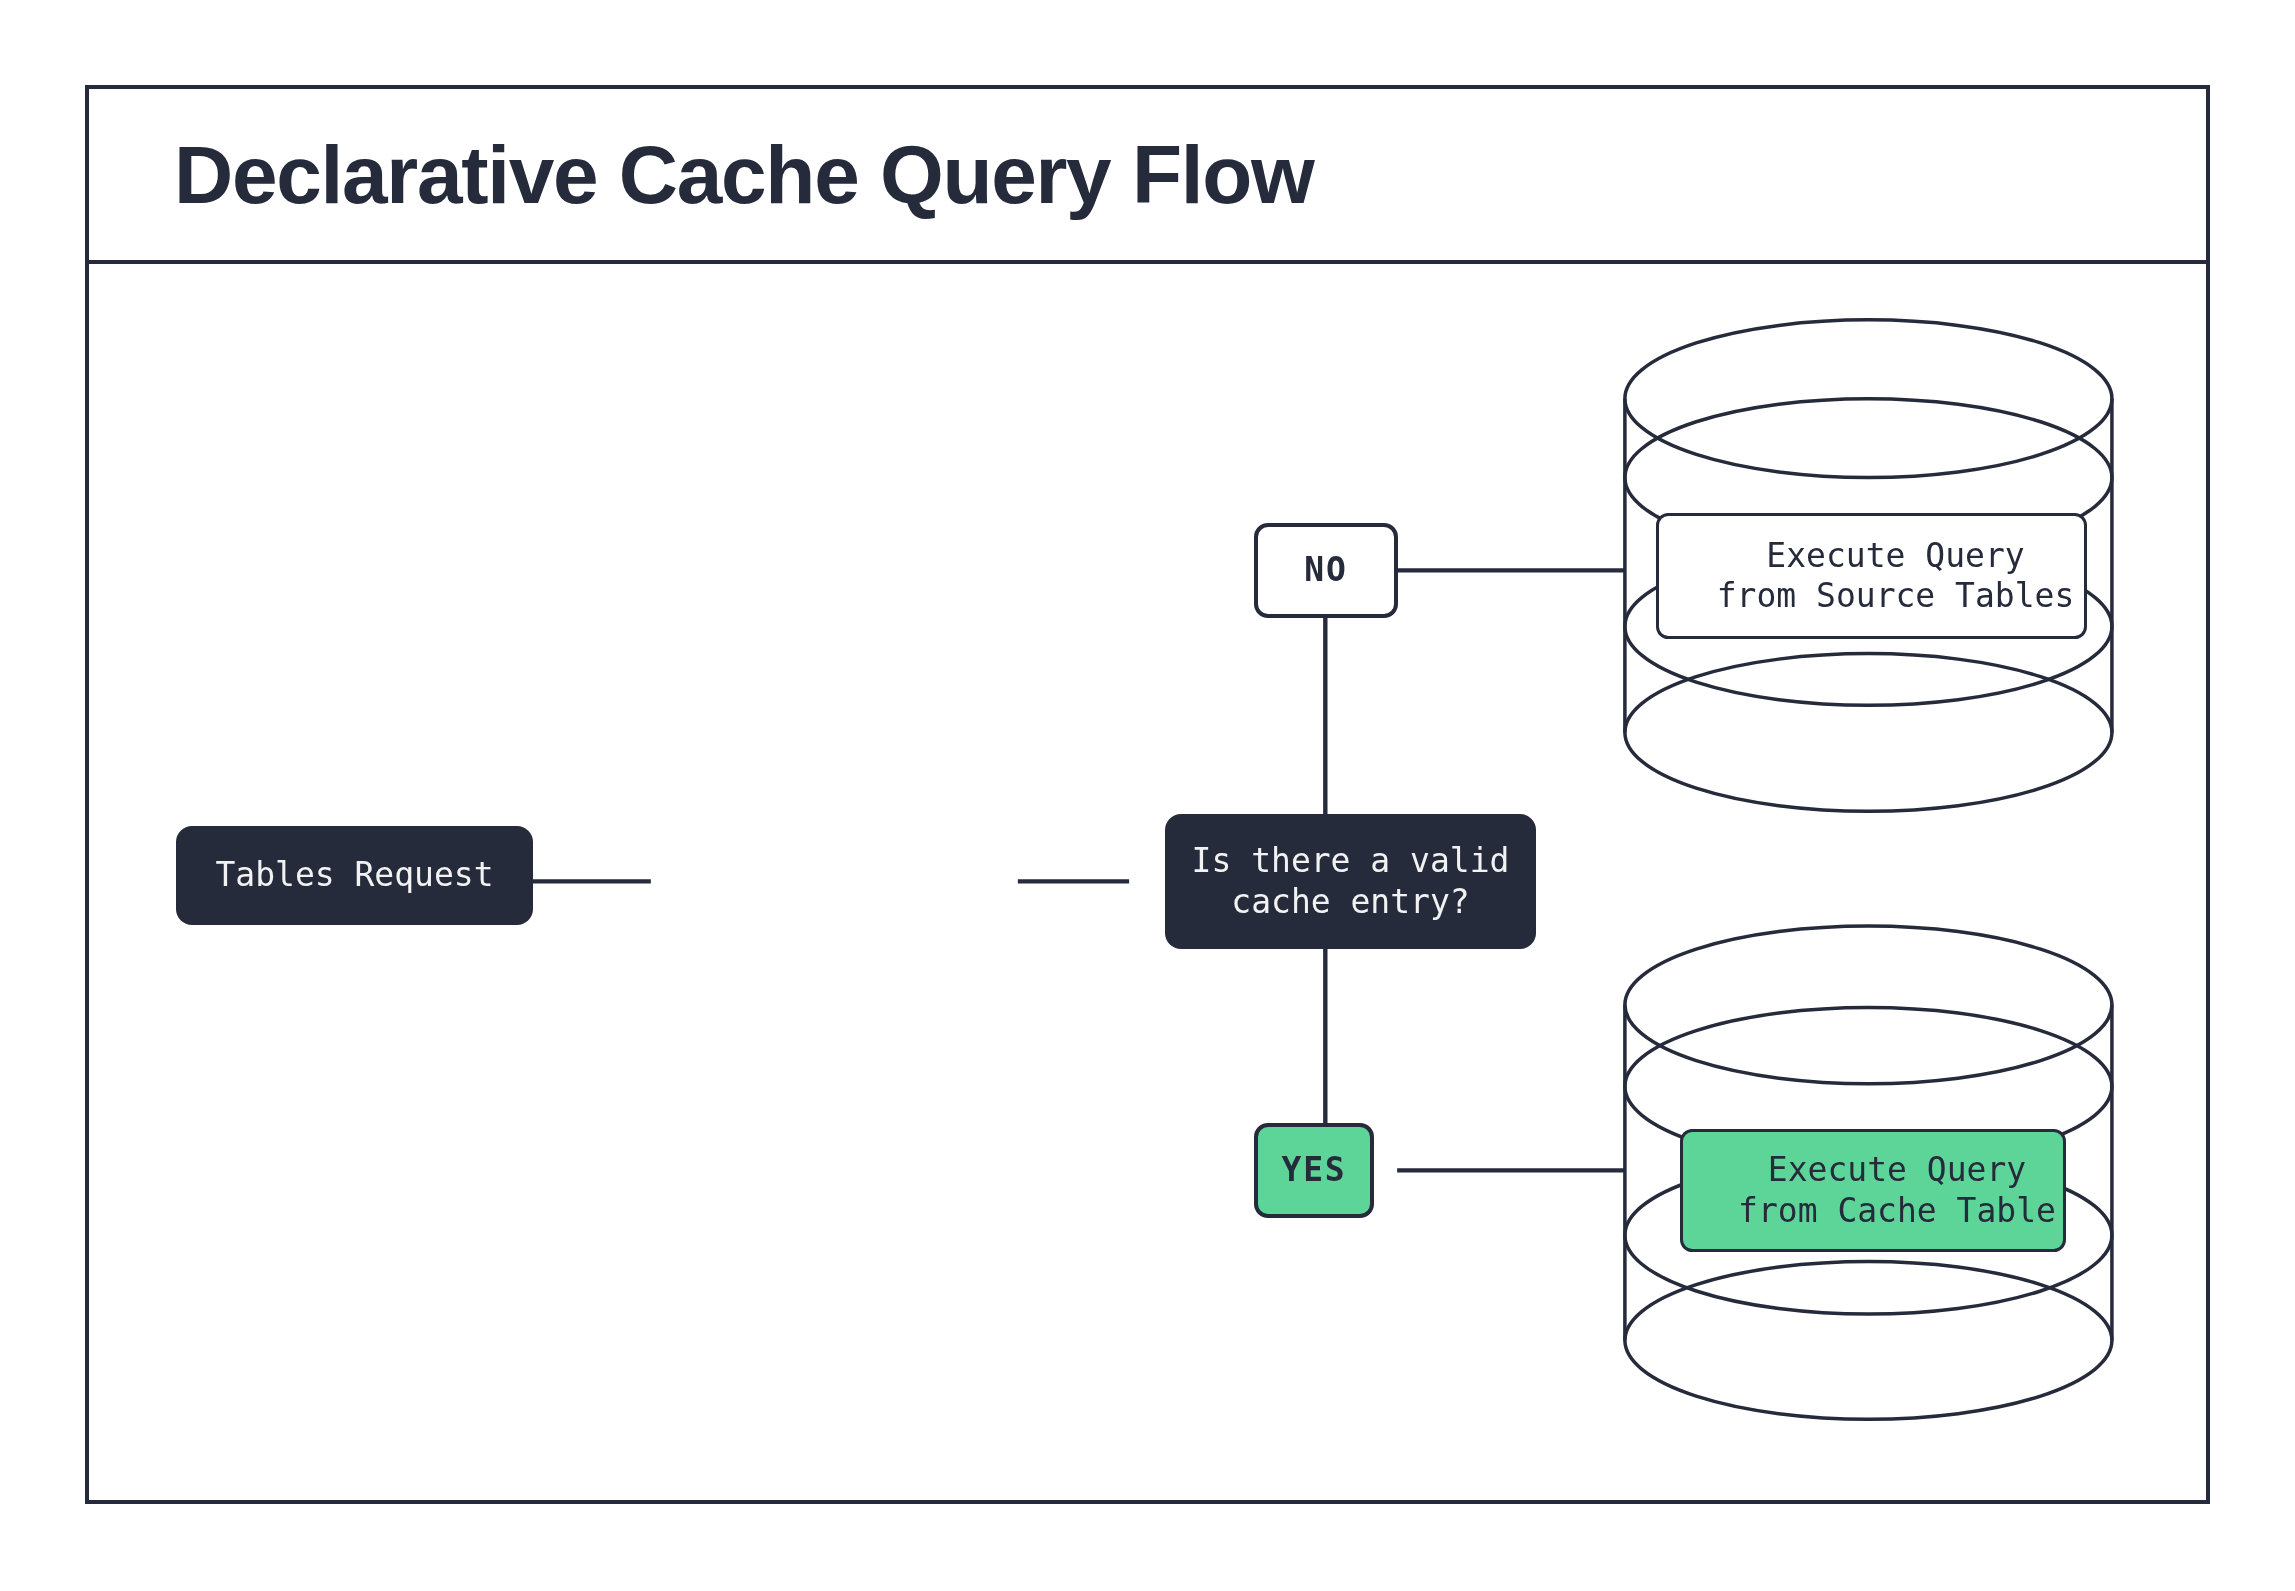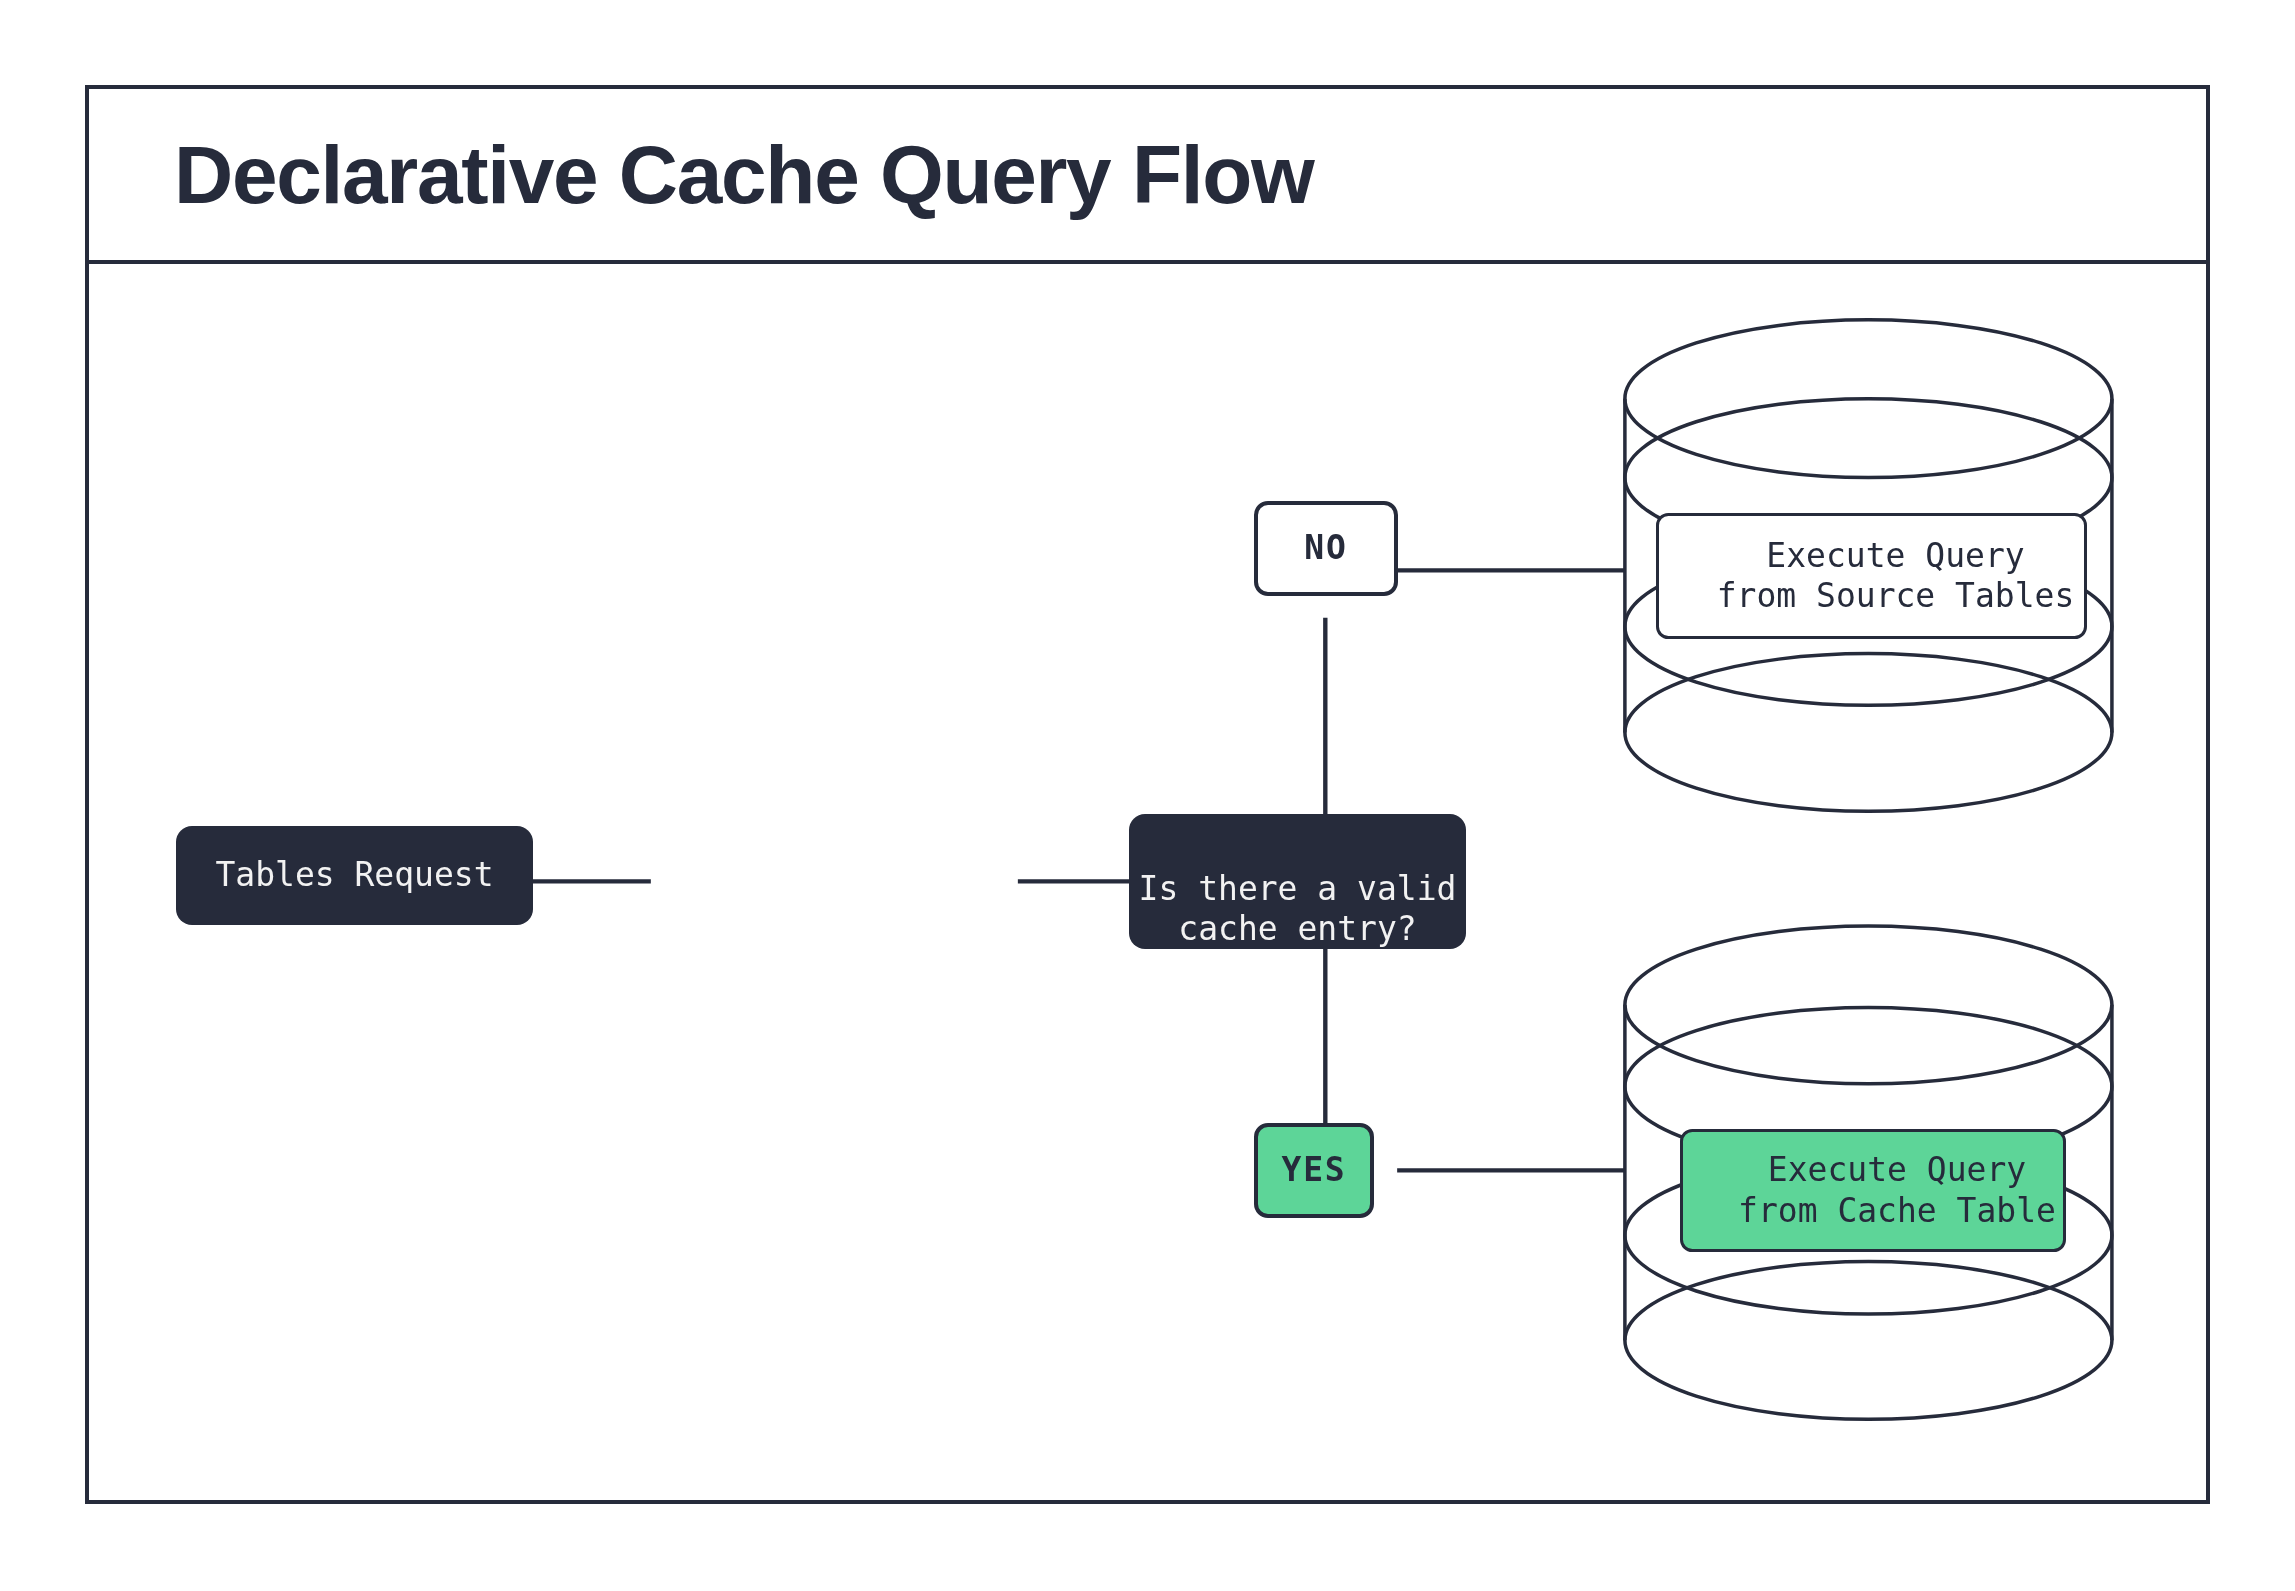--- a/index.html
+++ b/index.html
@@ -47,22 +47,22 @@
     font-size:33px;line-height:1.22;
     border-radius:16px;
   }
   .node--dark{background:var(--c-ink);color:var(--c-light);}
   .node--green{background:var(--c-green);border:4.4px solid var(--c-ink);color:var(--c-ink);}
   .node--outline{background:var(--c-paper);border:4.4px solid var(--c-ink);color:var(--c-ink);}
   .node--tag{font-weight:700;letter-spacing:1.8px;border-radius:14px;}
   .node--dblabel{border-width:3.5px;border-radius:12.3px;padding-left:48px;}
   #node-query-request{left:176px;top:826px;width:357px;height:99px;}
   #node-check-cache{left:651px;top:814px;width:367px;height:135px;}
-  #node-decision{left:1129px;top:814px;width:337px;height:135px;align-items:flex-end;}
-  #node-no{left:1254px;top:501px;width:144px;height:95px;}
+  #node-decision{left:1165px;top:814px;width:371px;height:135px;}
+  #node-no{left:1254px;top:523px;width:144px;height:95px;}
   #node-yes{left:1254px;top:1123px;width:120px;height:95px;}
   #node-source-db{left:1656px;top:513px;width:431px;height:126px;}
   #node-cache-db{left:1680px;top:1129px;width:386px;height:123px;}
 </style>
 </head>
 <body>
 
 <div class="stage">
 
   <div class="frame">

